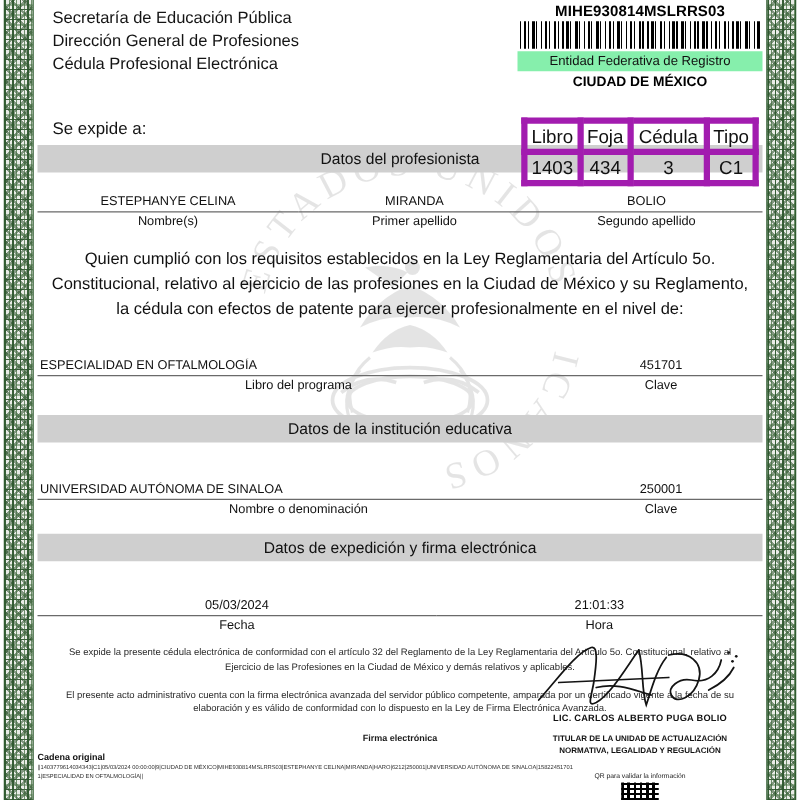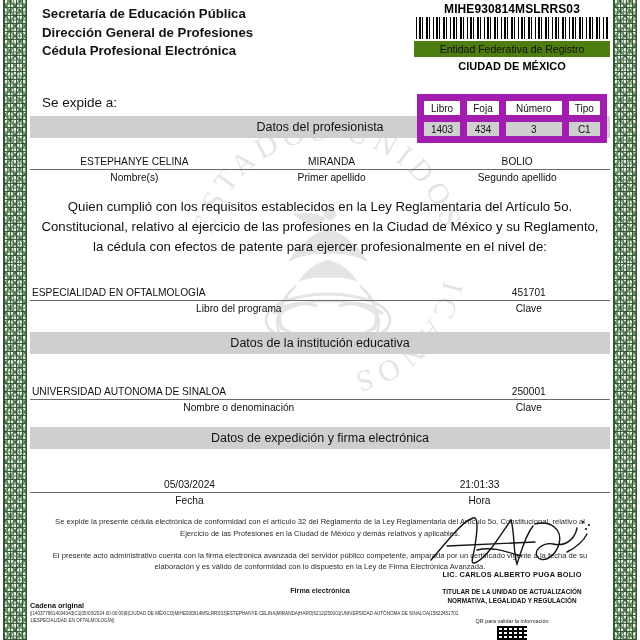--- a/index.html
+++ b/index.html
@@ -83,21 +83,20 @@
   
   #header-row {
     position: relative;
     height: 92px;
   }
   #agency-block {
     position: absolute;
     left: 12px;
     top: 5px;
     line-height: 1.42;
-    font-weight: bold;
   }
   #agency-block div {
     font-size: 13.2px;
     color: #141414;
     white-space: nowrap;
   }
 
   #registry-block {
     position: absolute;
     right: 0px;
@@ -118,40 +117,40 @@
     margin: 0 auto 2px auto;
     background-image:
       repeating-linear-gradient(90deg,
         #000 0, #000 1px, #fff 1px, #fff 3px,
         #000 3px, #000 5px, #fff 5px, #fff 6px,
         #000 6px, #000 7px, #fff 7px, #fff 10px,
         #000 10px, #000 12px, #fff 12px, #fff 13px,
         #000 13px, #000 14px, #fff 14px, #fff 17px);
   }
   #entidad-label {
-    background: #4d7c0f;
+    background: #86efac;
     font-size: 10.5px;
     color: #111;
     padding: 2px 0 2px 0;
     margin-bottom: 3px;
   }
   #entidad-value {
     font-size: 11px;
     font-weight: bold;
     color: #000;
     margin-bottom: 22px;
   }
   #registry-table {
     border-collapse: collapse;
     width: 190px;
     margin: 0 auto;
   }
   #registry-table th, #registry-table td {
-    border: 7px solid #a21caf;
-    font-size: 10px;
+    border: 5px solid #a21caf;
+    font-size: 15px;
     font-weight: normal;
     text-align: center;
     padding: 1.5px 0;
     color: #111;
   }
 
   
   #se-expide {
     font-size: 13.5px;
     color: #141414;
@@ -336,21 +335,21 @@
       <div id="registry-block">
         <div id="curp-text">MIHE930814MSLRRS03</div>
         <div id="barcode"></div>
         <div id="entidad-label">Entidad Federativa de Registro</div>
         <div id="entidad-value">CIUDAD DE MÉXICO</div>
         <table id="registry-table">
           <tbody>
               <tr>
             <th>Libro</th>
             <th>Foja</th>
-            <th>Número</th>
+            <th>Cédula</th>
             <th>Tipo</th>
           </tr>
           <tr>
             <td>1403</td>
             <td>434</td>
             <td>3</td>
             <td>C1</td>
           </tr>
         </tbody>
           </table>

